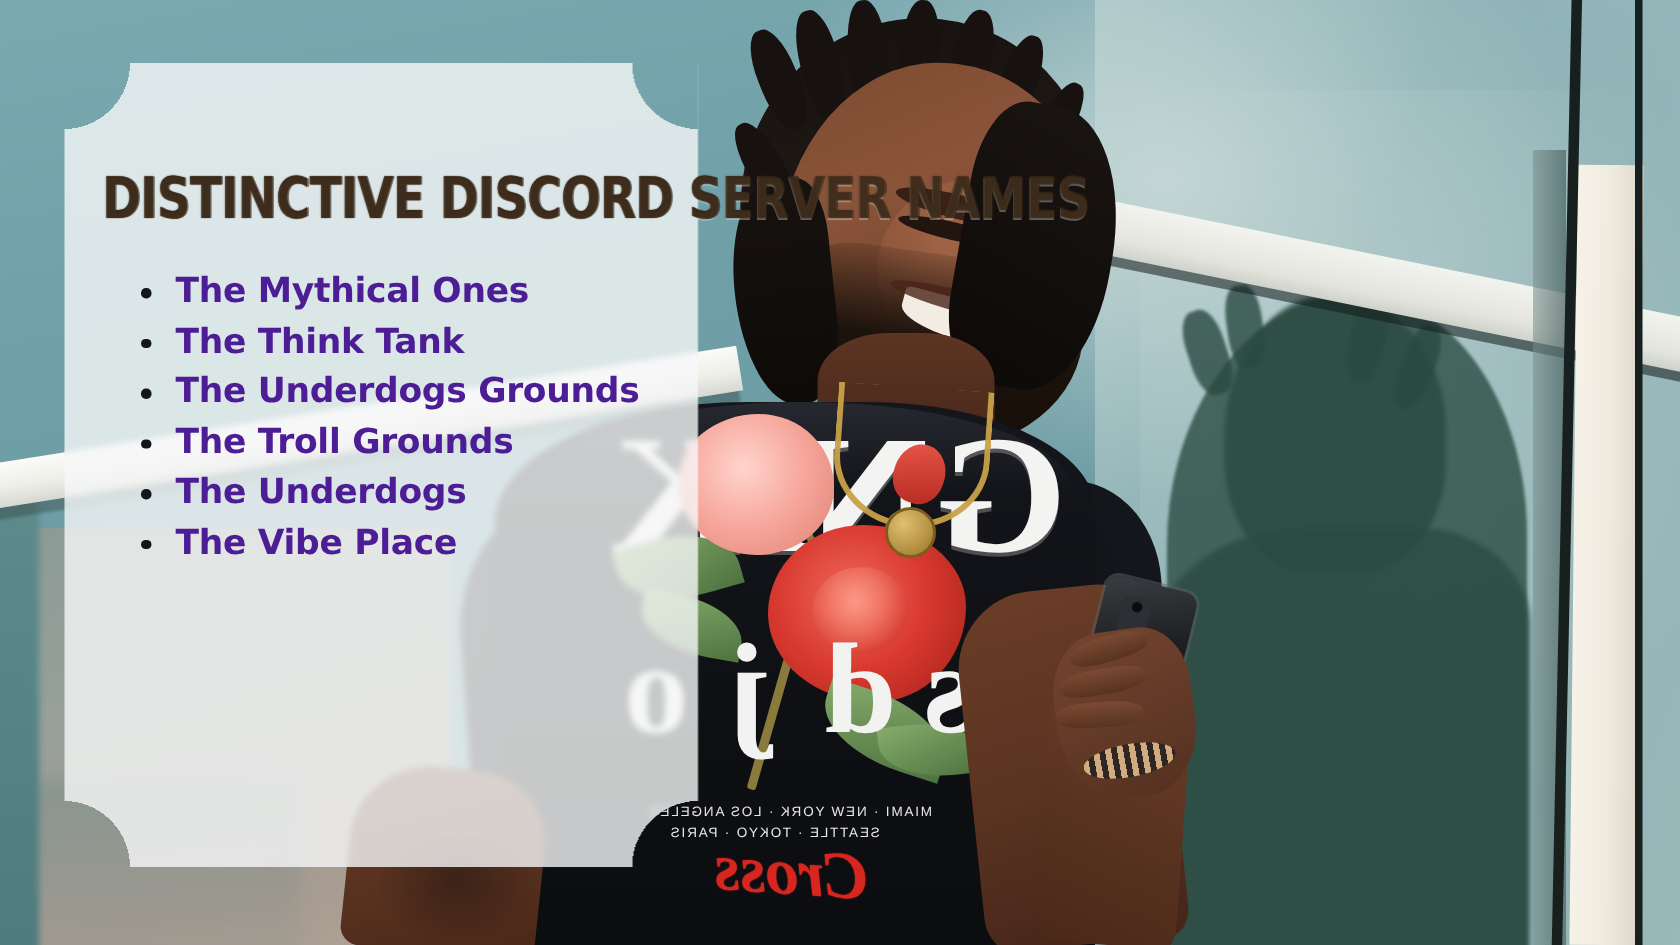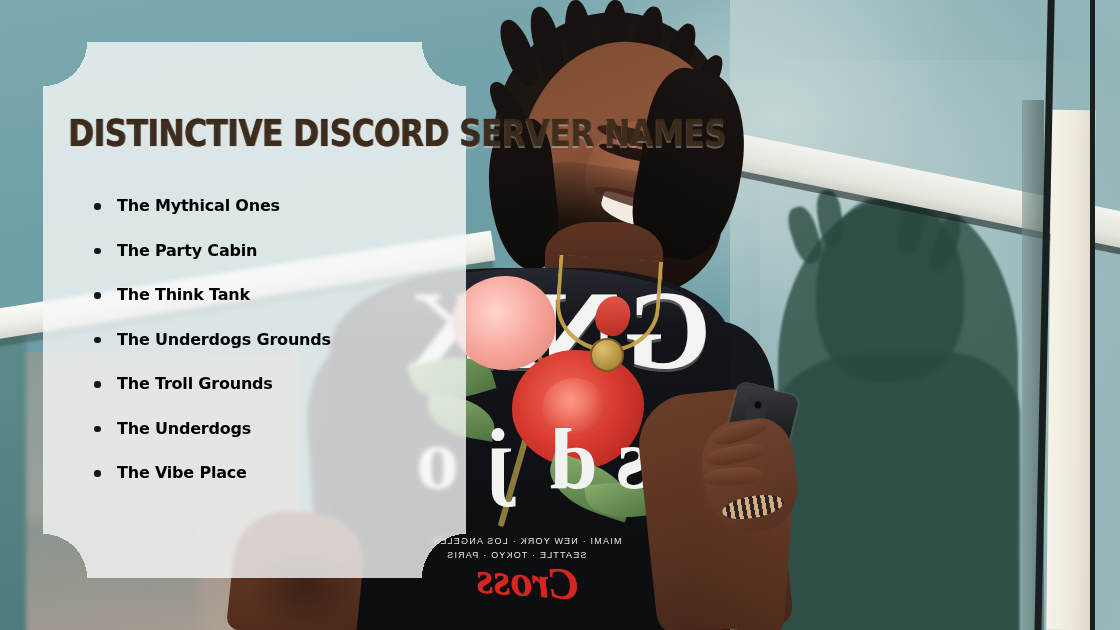--- a/index.html
+++ b/index.html
@@ -363,25 +363,24 @@
     -webkit-text-fill-color:transparent;
   }
 
   ul.list{
     position:absolute;left:47px;top:136px;margin:0;padding:0;
     list-style:none;
   }
   ul.list li{
     position:relative;
     font-family:"DejaVu Sans","Liberation Sans", sans-serif;
-    font-weight:700;font-size:16px;line-height:33.5px;
-    color:#000000;letter-spacing:-0.2px;
+    font-weight:700;font-size:23px;line-height:33.5px;
+    color:#4c1d95;letter-spacing:-0.2px;
     padding-left:27px;
     white-space:nowrap;
-    margin-top:11px;
   }
   ul.list li::before{
     content:"";position:absolute;left:4px;top:14px;
     width:6.5px;height:6.5px;border-radius:50%;background:#14161c;
   }
 </style>
 </head>
 <body>
 
 <div id="stage">
@@ -490,21 +489,20 @@
     <div class="finger" style="left:704px;top:468px;width:58px;height:17px;transform:rotate(-4deg);"></div>
     <div class="bracelet"></div>
   </div>
 
   <div class="panel"></div>
 
   <div class="panel-content">
     <div class="title">DISTINCTIVE DISCORD SERVER NAMES</div>
     <ul class="list">
       <li>The Mythical Ones</li>
-      <li>The Party Cabin</li>
       <li>The Think Tank</li>
       <li>The Underdogs Grounds</li>
       <li>The Troll Grounds</li>
       <li>The Underdogs</li>
       <li>The Vibe Place</li>
     </ul>
   </div>
 
 </div>
 

